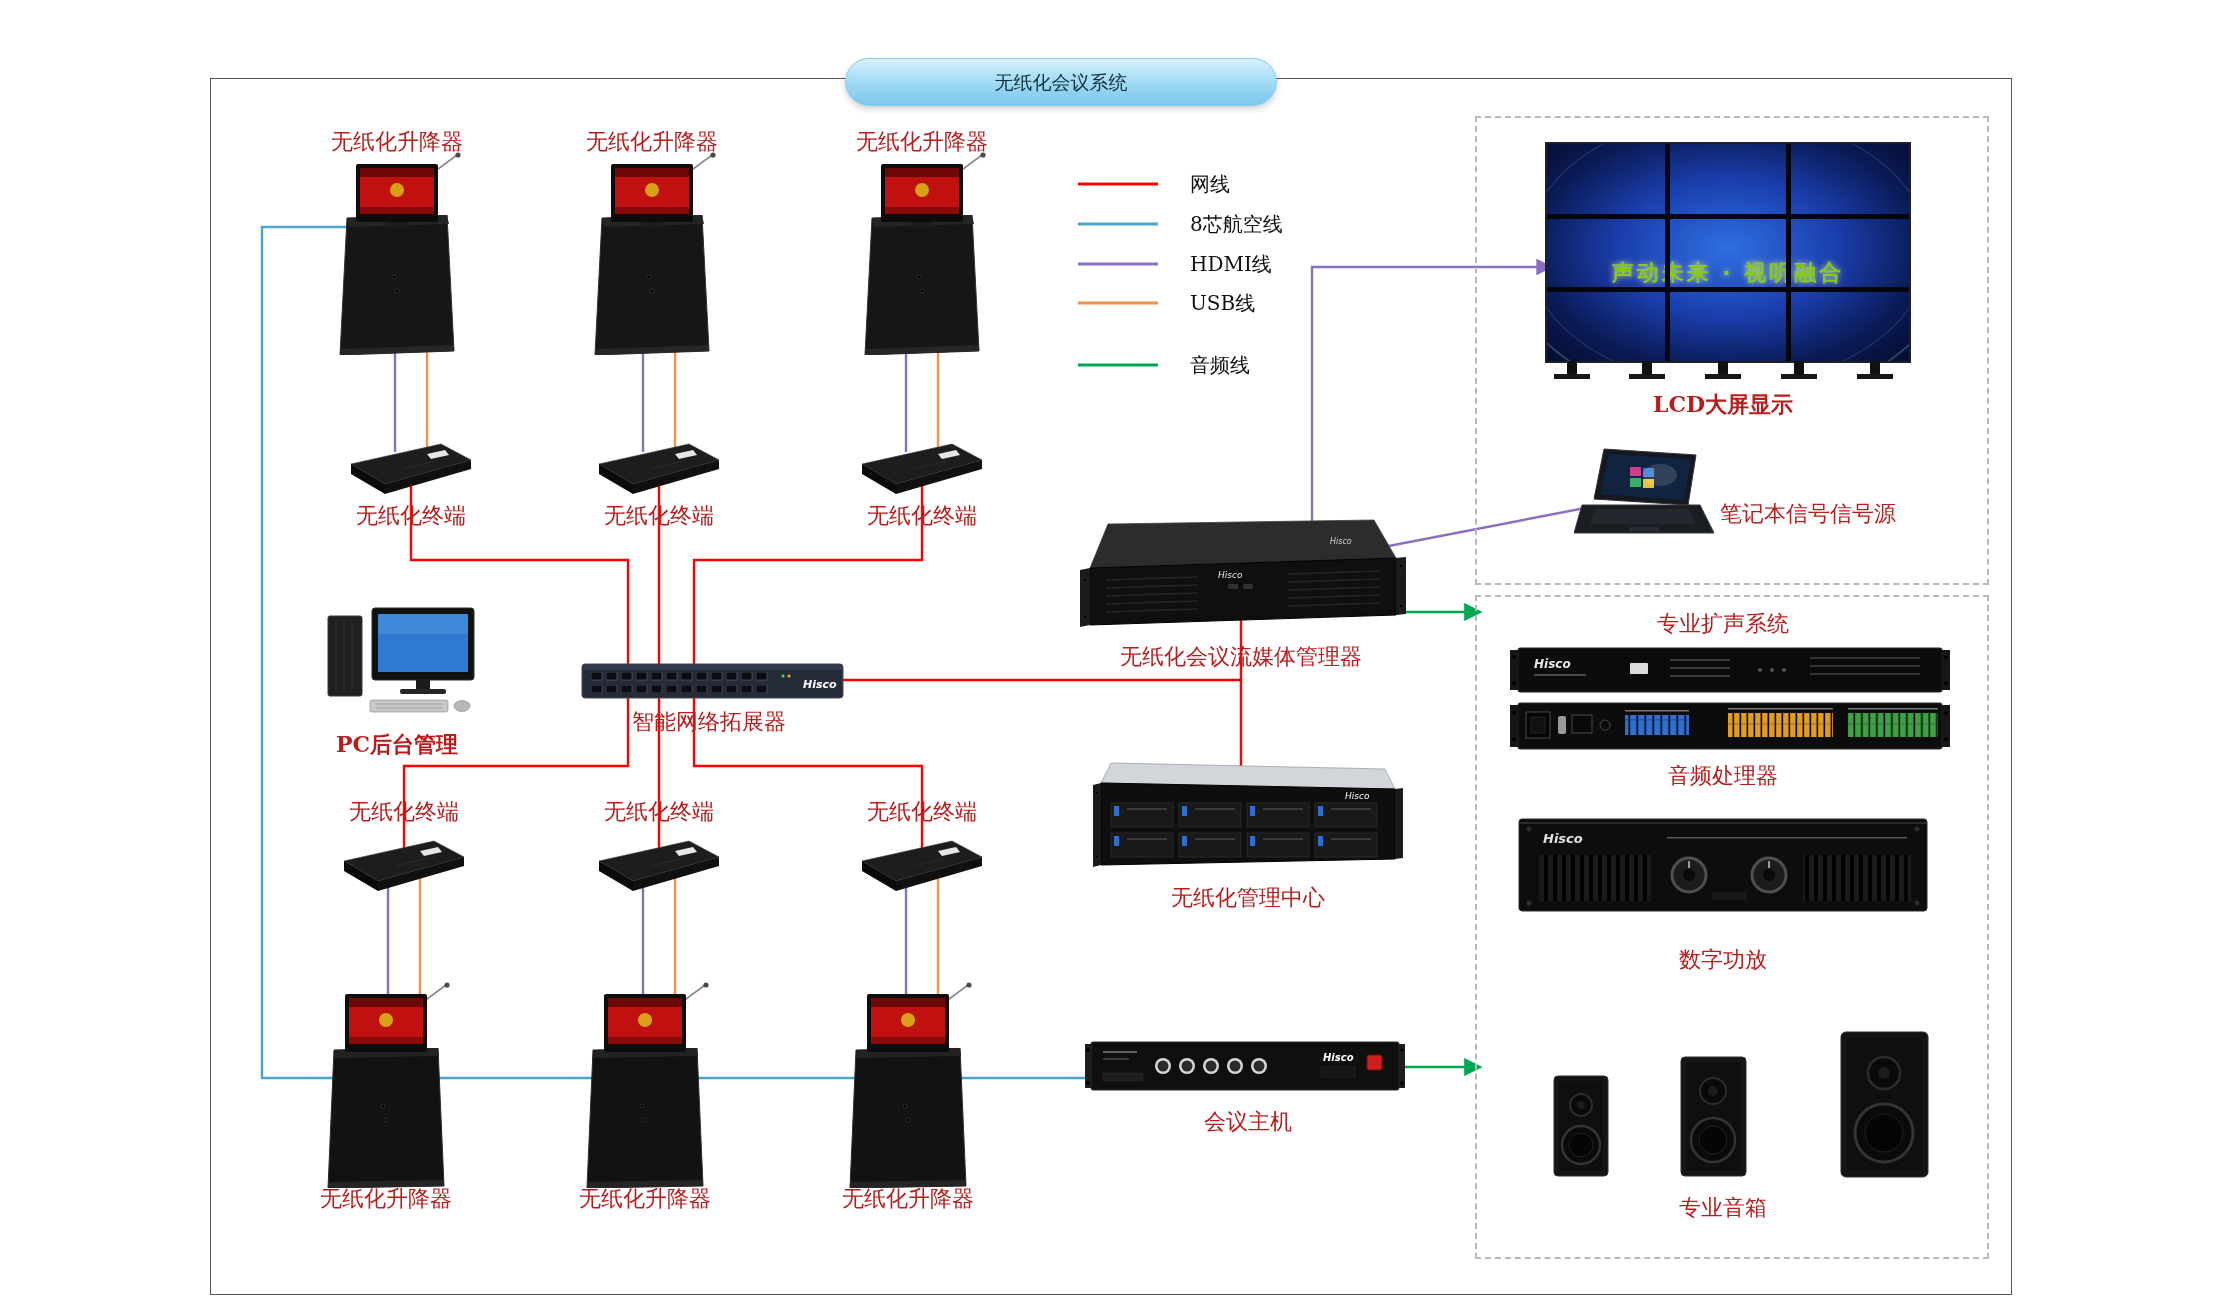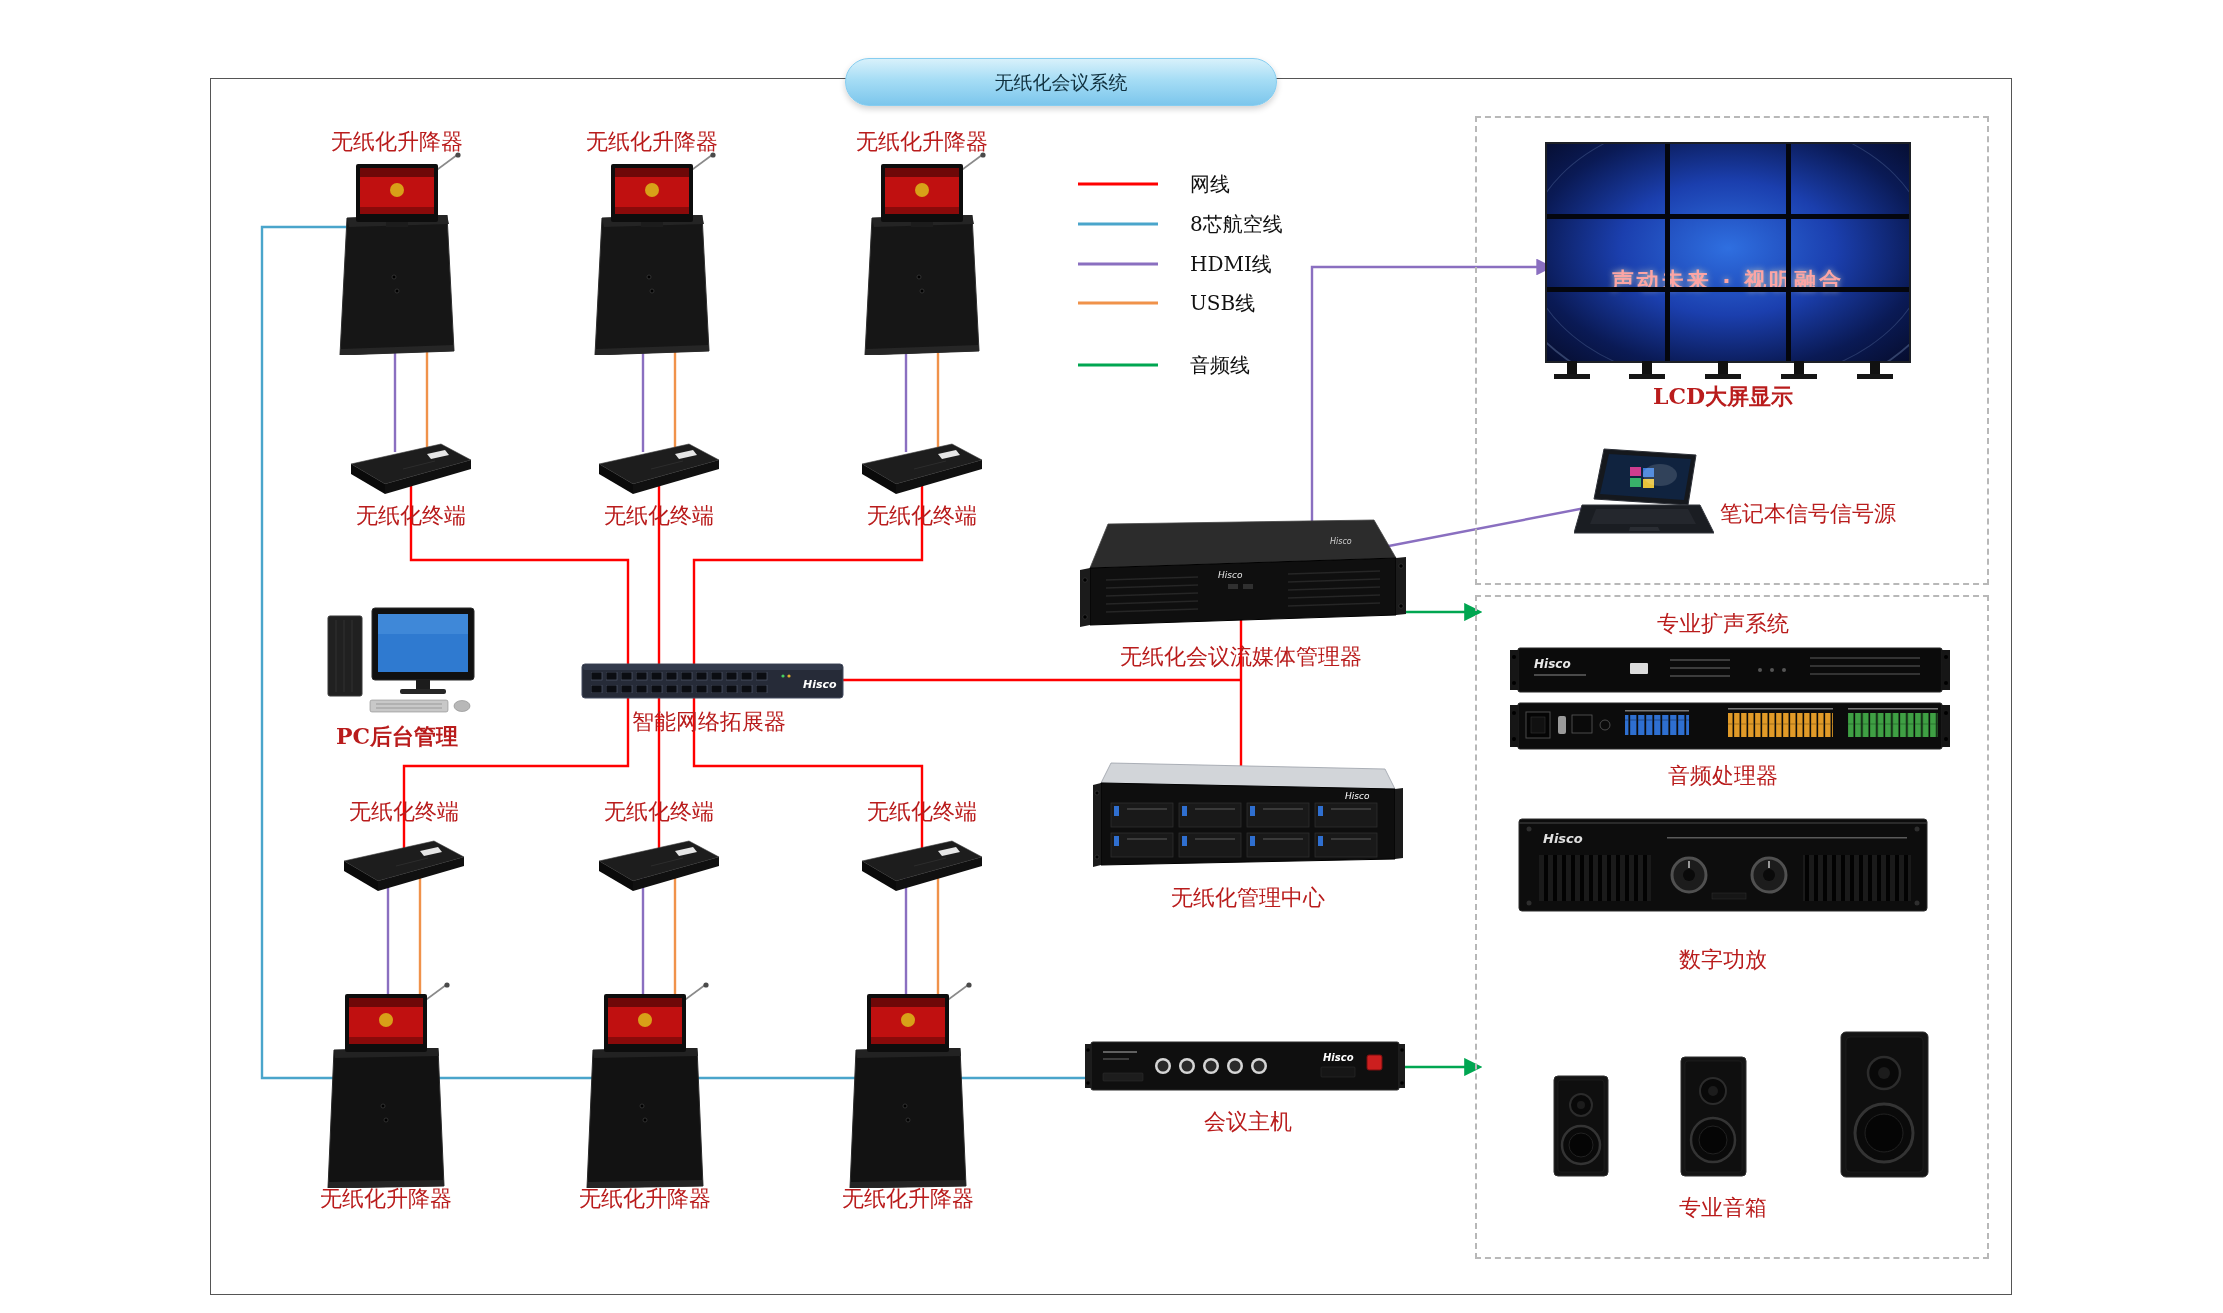--- a/index.html
+++ b/index.html
@@ -1,21 +1,21 @@
 <!DOCTYPE html>
 <html><head>
 <meta charset="utf-8">
 <style>
   html,body{margin:0;padding:0;background:#fff;}
   body{font-family:"DejaVu Sans","Liberation Sans",sans-serif;}
   #stage{position:relative;width:2223px;height:1313px;background:#fff;overflow:hidden;}
   .abs{position:absolute;}
   .lbl{position:absolute;font-size:22px;color:#b91c1c;text-align:center;line-height:28px;height:28px;
        white-space:nowrap;font-family:"DejaVu Serif","Liberation Serif",serif;}
-  .lblb{font-weight:bold;}
+  .lblb{font-weight:bold;margin-top:8px;}
   .lbl-left{text-align:left;}
   .frame{position:absolute;border:1px solid #555;}
   .dashedbox{position:absolute;border:2px dashed #b8b8b8;}
   .banner{position:absolute;border-radius:24px;border:1px solid #86cdf0;
           background:linear-gradient(#d8f1fb 0%,#a6ddf5 45%,#7cc6ec 100%);
           box-shadow:0 3px 6px rgba(0,0,0,.18);
           font-size:19px;color:#10303e;text-align:center;
           font-family:"DejaVu Serif","Liberation Serif",serif;}
   .legend-row{position:absolute;display:flex;align-items:center;gap:32px;height:28px;}
   .legend-label{font-size:20px;color:#111;font-family:"DejaVu Serif","Liberation Serif",serif;white-space:nowrap;}
@@ -403,21 +403,21 @@
       <circle cx="43" cy="38" r="7" fill="#d8a018"></circle>
   </svg>
   <div class="lbl" style="left:798px;top:1185px;width:220px;">无纸化升降器</div>
 
   <div class="dashedbox" style="left:1475px;top:116px;width:510px;height:465px;"></div>
 
   <div class="abs" style="left:1545px;top:142px;width:362px;height:217px;background:#04060e;border:2px solid #1d2026;overflow:hidden;">
     <div class="abs" style="left:0;top:0;right:0;bottom:0;background:radial-gradient(ellipse at 50% 48%, #2f6fe0 0%, #1b3fae 42%, #0a1a55 76%, #060d2e 100%);"></div>
     <div class="abs" style="left:-50px;top:-70px;width:460px;height:330px;border:2px solid rgba(180,210,255,0.25);border-radius:50%;"></div>
     <div class="abs" style="left:-20px;top:-30px;width:400px;height:270px;border:1.5px solid rgba(180,210,255,0.18);border-radius:50%;"></div>
-    <div class="wall-text" style="top:122px;font-size:22px;font-weight:bold;letter-spacing:3px;color:#fca5a5;text-shadow:0 0 6px rgba(255,240,180,.8);">声动未来 · 视听融合</div>
+    <div class="wall-text" style="top:114px;font-size:22px;font-weight:bold;letter-spacing:3px;color:#84cc16;text-shadow:0 0 6px rgba(255,240,180,.8);">声动未来 · 视听融合</div>
     <div class="abs" style="left:118px;top:0;width:5px;height:217px;background:#04060e;"></div>
     <div class="abs" style="left:239px;top:0;width:5px;height:217px;background:#04060e;"></div>
     <div class="abs" style="left:0;top:70px;width:362px;height:5px;background:#04060e;"></div>
     <div class="abs" style="left:0;top:143px;width:362px;height:5px;background:#04060e;"></div>
   </div>
 
   <div class="abs" style="left:1567px;top:361px;width:10px;height:13px;background:#111;"></div>
   <div class="abs" style="left:1554px;top:374px;width:36px;height:5px;background:#161616;"></div>
   <div class="abs" style="left:1642px;top:361px;width:10px;height:13px;background:#111;"></div>
   <div class="abs" style="left:1629px;top:374px;width:36px;height:5px;background:#161616;"></div>

